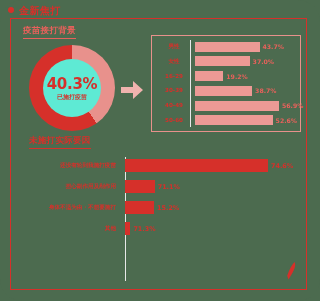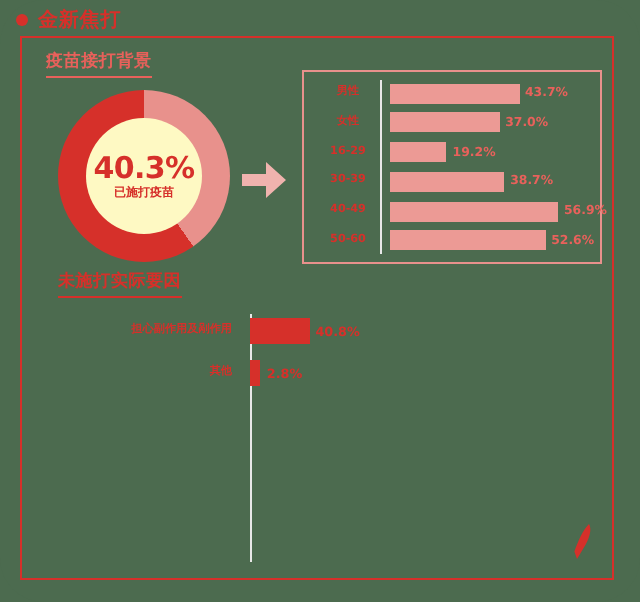--- a/index.html
+++ b/index.html
@@ -91,21 +91,21 @@
         #d6302a 145deg 360deg
       );
   }
   .donut-hole {
     position: absolute;
     left: 14px;
     top: 14px;
     width: 58px;
     height: 58px;
     border-radius: 50%;
-    background: #fef9c3;
+    background: #5eead4;
     display: flex;
     flex-direction: column;
     align-items: center;
     justify-content: center;
     gap: 1px;
   }
   .donut-value {
     color: #d6302a;
     font-size: 15px;
     font-weight: bold;
@@ -326,36 +326,48 @@
         </div>
 
       </div>
     </div>
 
     <div class="section-title section-title-2">未施打实际要因</div>
 
     <div class="lower">
       <div class="lower-axis"></div>
 
+      <div class="lrow">
+        <span class="lrow-label">还没有轮到我施打疫苗</span>
+        <span class="lrow-tick"></span>
+        <span class="lrow-bar" style="width:143px"></span>
+        <span class="lrow-val">74.6%</span>
+      </div>
 
       <div class="lrow">
         <span class="lrow-label">担心副作用及剐作用</span>
         <span class="lrow-tick"></span>
         <span class="lrow-bar" style="width:29.7px"></span>
-        <span class="lrow-val">40.8%</span>
-      </div>
-
+        <span class="lrow-val">71.1%</span>
+      </div>
+
+      <div class="lrow">
+        <span class="lrow-label">身体不适为由・不想要施打</span>
+        <span class="lrow-tick"></span>
+        <span class="lrow-bar" style="width:29.1px"></span>
+        <span class="lrow-val">15.2%</span>
+      </div>
 
 
 
       <div class="lrow">
         <span class="lrow-label">其他</span>
         <span class="lrow-tick"></span>
         <span class="lrow-bar" style="width:5.4px"></span>
-        <span class="lrow-val">2.8%</span>
+        <span class="lrow-val">71.3%</span>
       </div>
     </div>
 
     <div class="pen">
       <svg width="20" height="22" viewBox="0 0 20 22">
         <path d="M14.5 1 C16 3.5 15 8 11.5 13.5 L8.5 18.5 L7.2 14.8 C9 9.5 11.5 4 14.5 1 Z" fill="#d6302a"></path>
       </svg>
     </div>
 
   </div>

